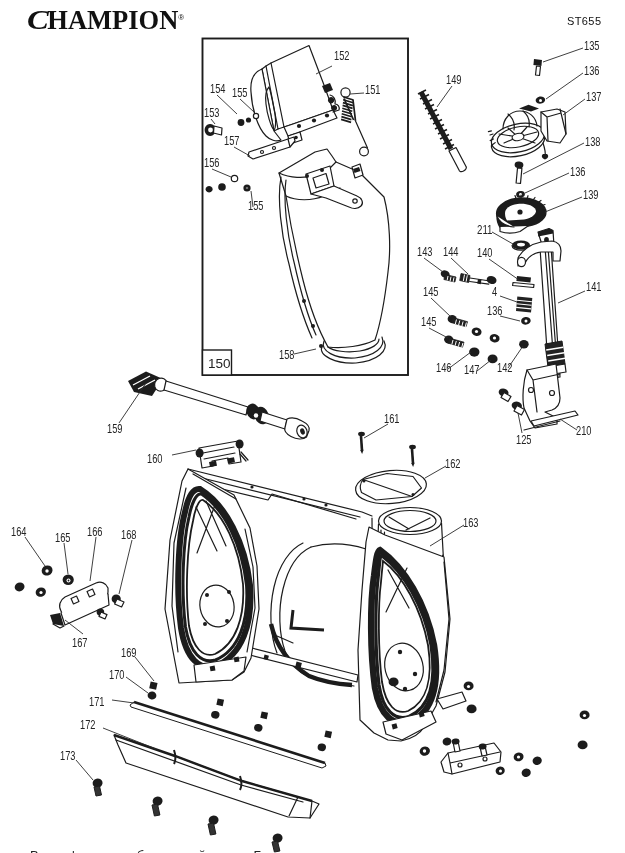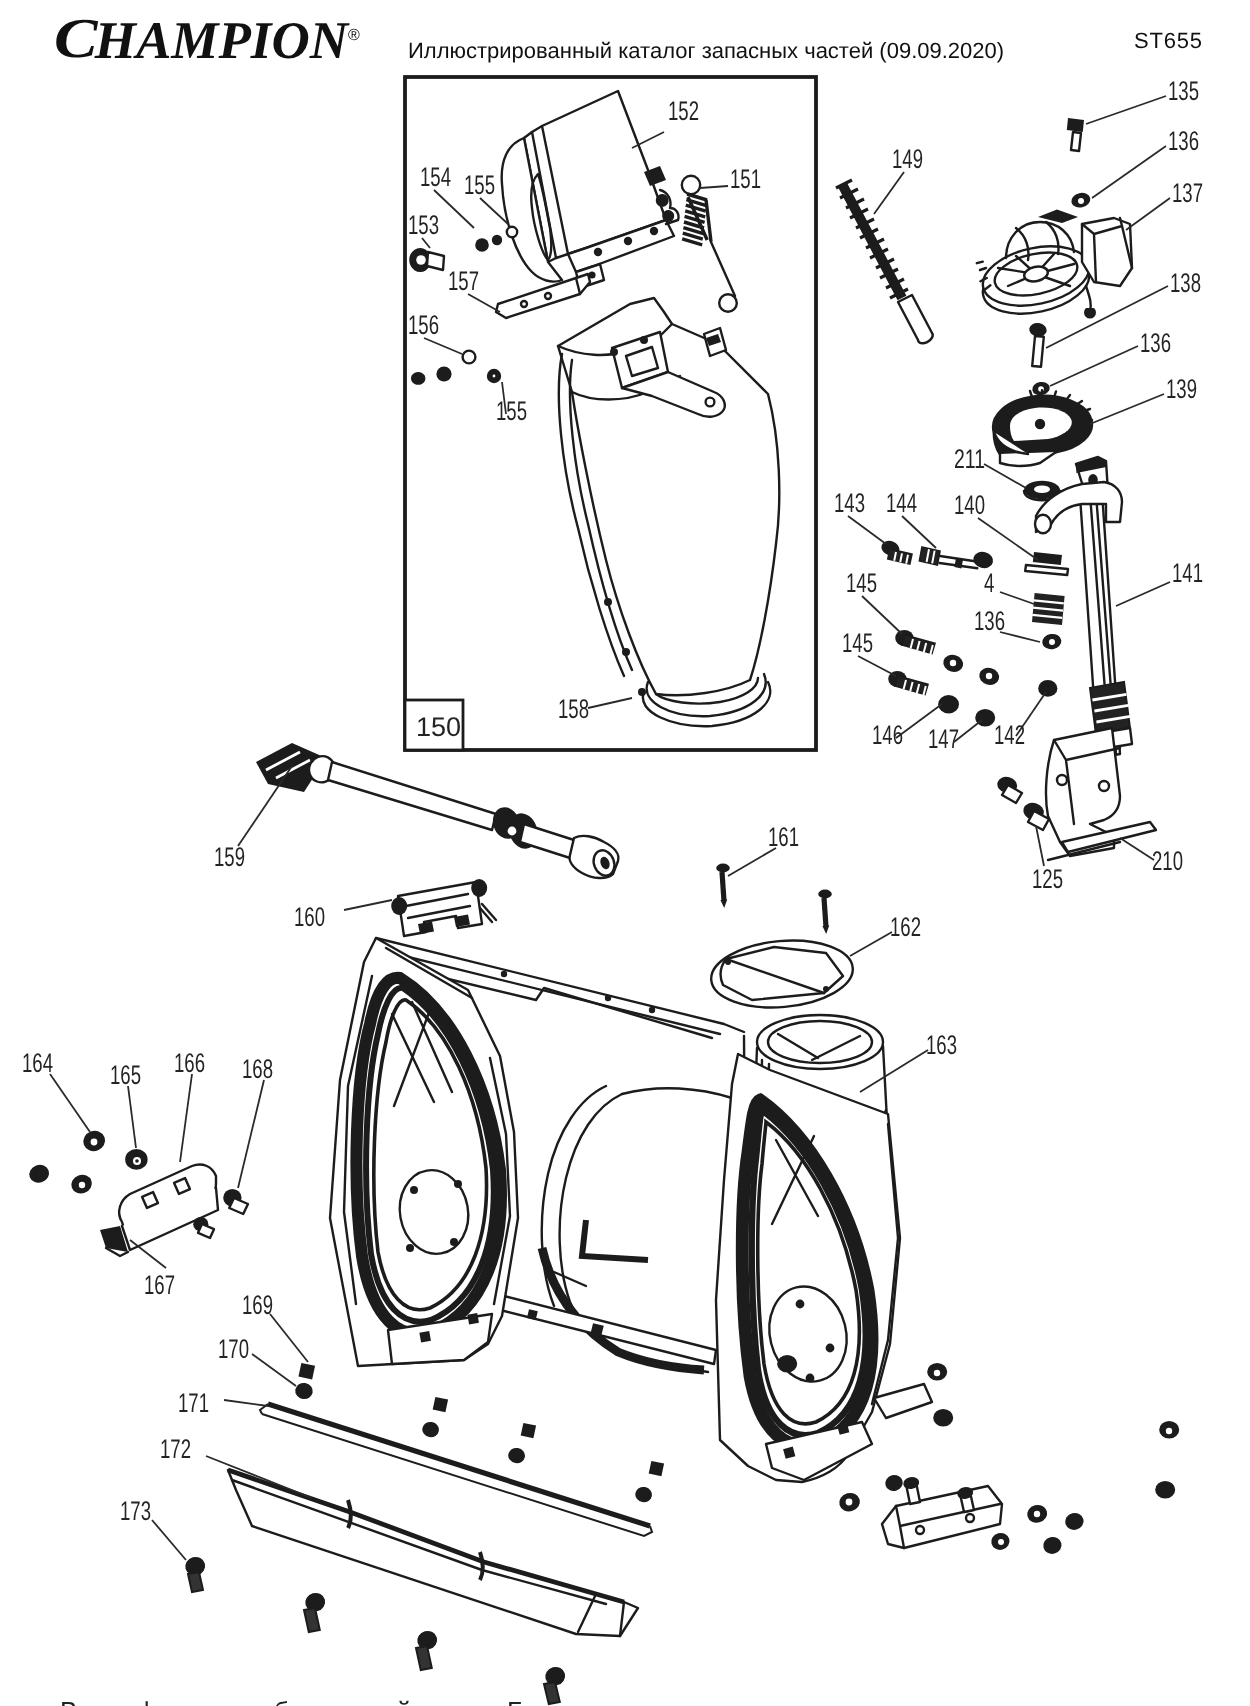--- a/index.html
+++ b/index.html
@@ -11,24 +11,23 @@
   .sw{stroke:#1c1c1c;fill:#fff;stroke-width:1.2;stroke-linejoin:round;stroke-linecap:round;}
   .f{fill:#1c1c1c;stroke:none;}
   .ld{stroke:#2a2a2a;stroke-width:0.9;fill:none;}
 </style>
 </head>
 <body>
 <div id="page">
 
   <div style="position:absolute;left:27px;top:3px;width:170px;height:30px;">
     <span style="font-family:'Liberation Serif',serif;font-weight:bold;font-style:italic;
-      font-size:32px;letter-spacing:-1px;color:#111;display:inline-block;transform:scale(1.02,0.88);transform-origin:left top;">C</span><span style="font-family:'Liberation Serif',serif;font-weight:bold;font-style:italic;
+      font-size:32px;letter-spacing:-1px;color:#111;display:inline-block;transform:scale(1.02,0.88);transform-origin:left top;">C</span><span style="font-family:'Liberation Serif',serif;font-weight:bold;
       font-size:26.5px;letter-spacing:0px;color:#111;position:relative;top:-3px;">HAMPION</span><span style="font-size:8px;color:#111;position:relative;top:-12px;">®</span>
   </div>
-  <div style="position:absolute;left:204px;top:20px;font-size:11px;white-space:nowrap;color:#111;">Иллюстрированный каталог запасных частей (09.09.2020)</div>
   <div style="position:absolute;left:567px;top:15px;font-size:11px;letter-spacing:0.4px;color:#111;">ST655</div>
   <div style="position:absolute;left:30px;top:848px;font-size:13px;color:#222;white-space:nowrap;">Вид и форма&nbsp;&nbsp;изображенный&nbsp;&nbsp;&nbsp;могут Быть</div>
 
   <svg width="625" height="853" viewBox="0 0 625 853">
 
     <g>
       <rect x="202.5" y="38.5" width="205.5" height="336.5" fill="none" stroke="#1c1c1c" stroke-width="1.9"></rect>
       <rect x="202.5" y="350" width="29" height="25" fill="#fff" stroke="#1c1c1c" stroke-width="1.4"></rect>
       <text class="lab" x="208" y="368">150</text>
     </g>

